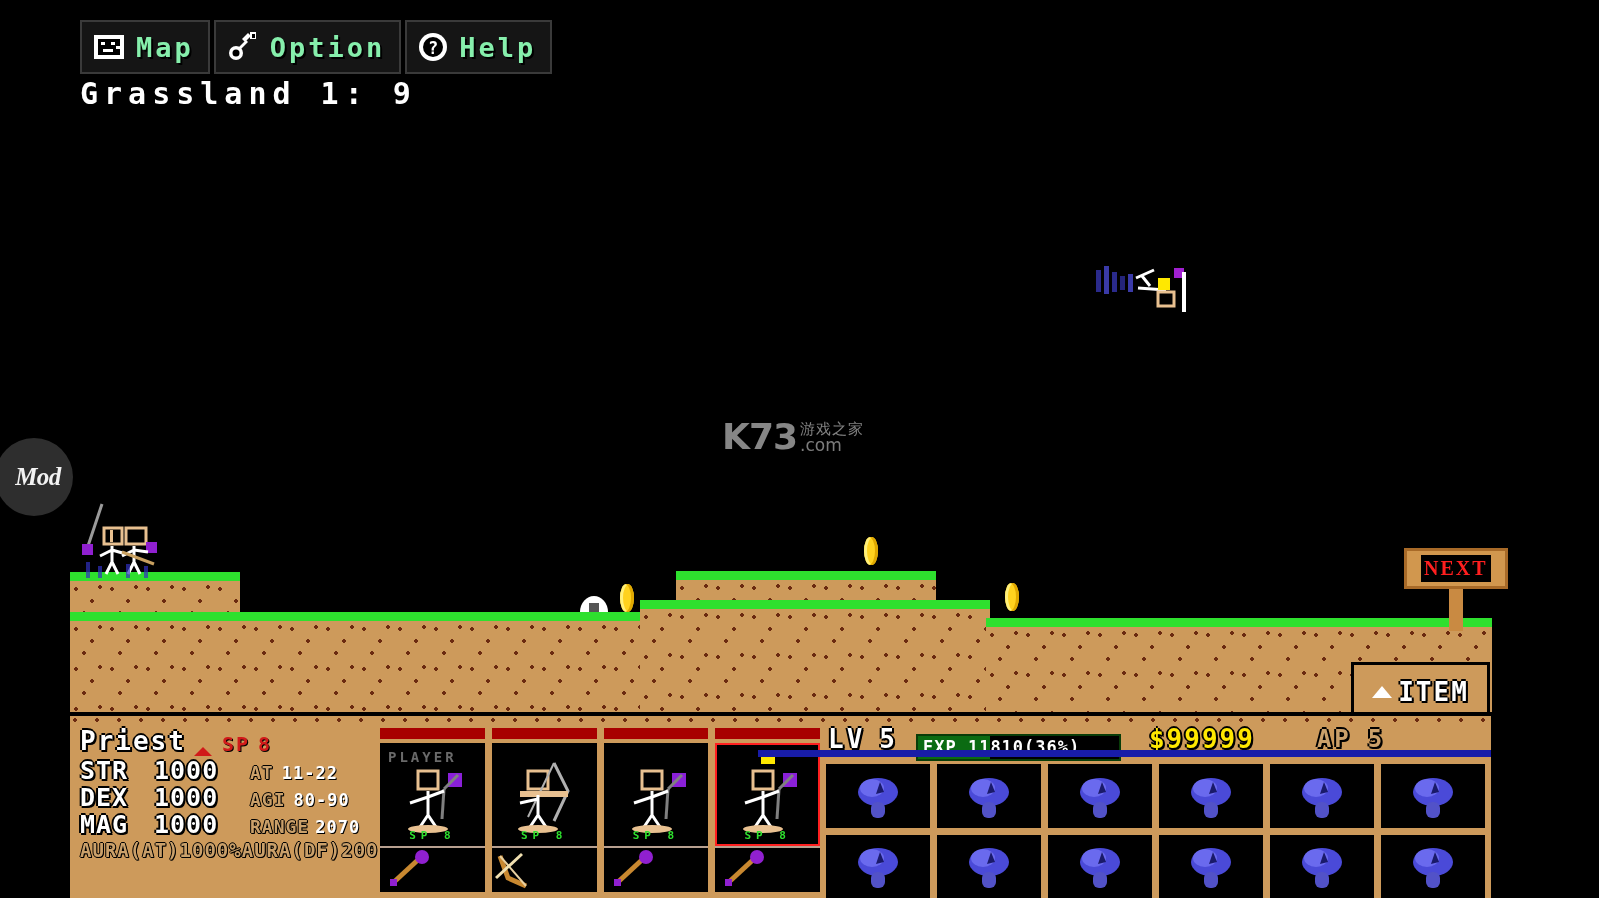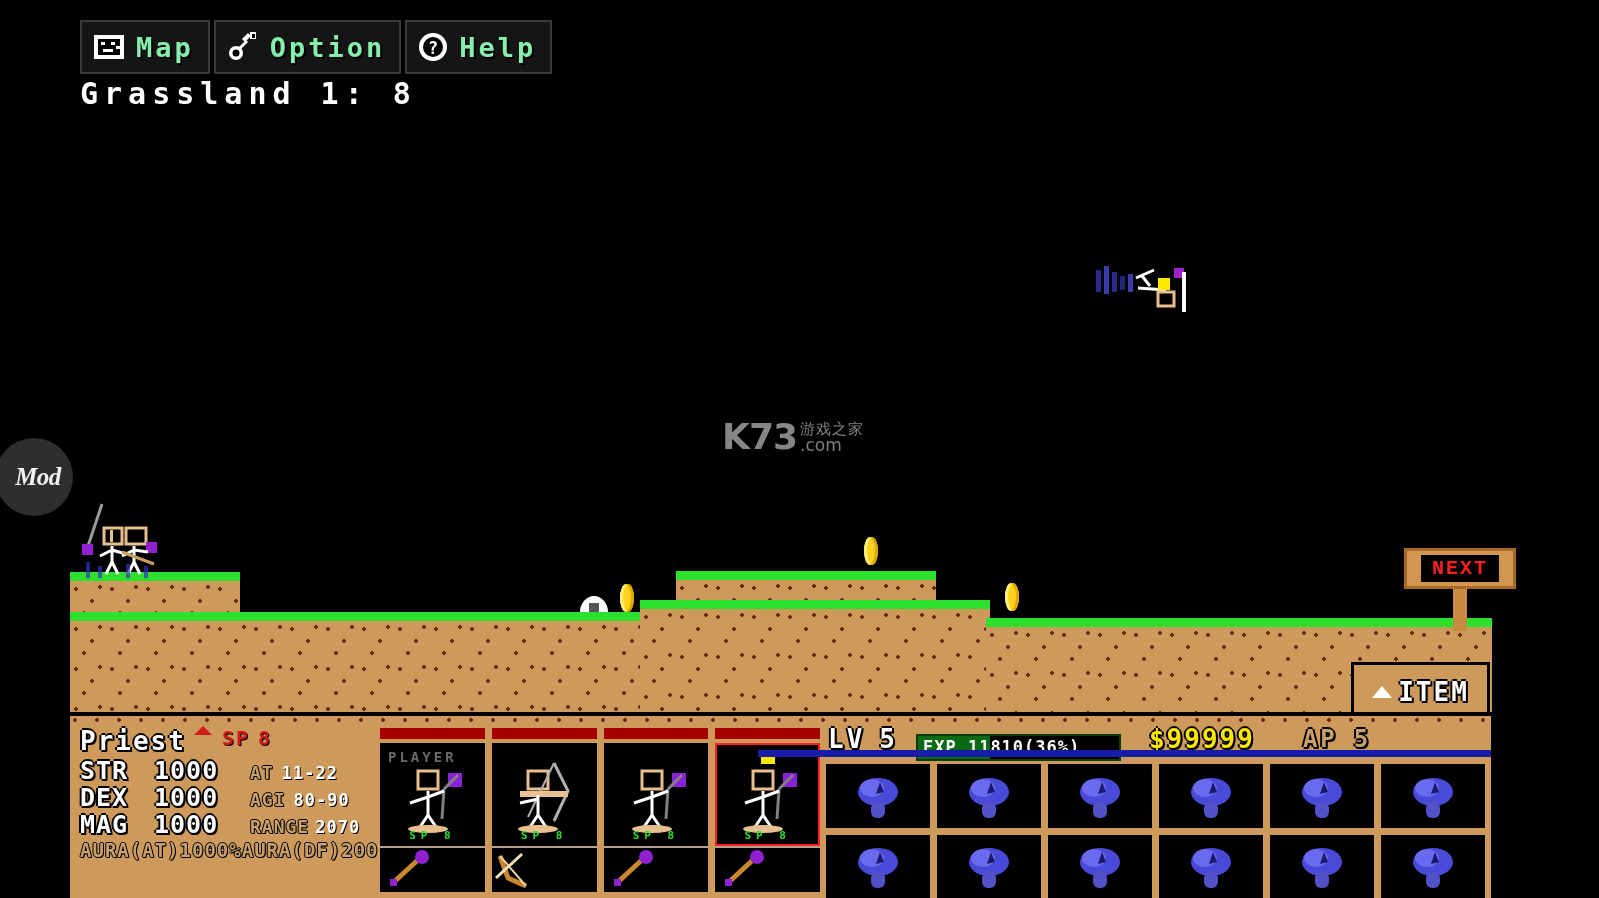--- a/index.html
+++ b/index.html
@@ -160,23 +160,23 @@
   
   .signpost { position: absolute; z-index: 9; }
   .sign-board {
     background: #d1974e;
     border: 3px solid #a86a28;
     padding: 4px 14px;
     position: relative;
   }
   .sign-board .sign-inner {
     background: #000;
-    padding: 2px 11px;
+    padding: 2px 3px;
     color: #ff1f1f;
-    font-family: Liberation Mono, monospace;
+    font-family: Liberation Serif, serif;
     font-weight: bold;
     font-size: 20px;
     letter-spacing: 2px;
   }
   .sign-pole {
     width: 14px;
     height: 42px;
     background: #c98a42;
     margin: 0 auto;
   }
@@ -270,21 +270,21 @@
   .s-small {
     color: #ffffff;
     font-family: "DejaVu Sans Mono", monospace;
     font-weight: bold;
     font-size: 17px;
     letter-spacing: 1px;
     text-shadow: 1px 1px 0 #000;
   }
   .name-row {
     display: flex;
-    align-items: flex-start;
+    align-items: flex-end;
     gap: 8px;
     height: 30px;
   }
   .char-name {
     color: #ffffff;
     font-family: "DejaVu Sans Mono", monospace;
     font-weight: bold;
     font-size: 26px;
     letter-spacing: 2px;
     text-shadow: 2px 2px 0 #000, -2px 0 0 #000, 0 -2px 0 #000, 2px 0 0 #000, 0 2px 0 #000;
@@ -423,21 +423,21 @@
   .money {
     margin-left: 28px;
     color: #ffe800;
     font-family: "DejaVu Sans Mono", monospace;
     font-weight: bold;
     font-size: 26px;
     letter-spacing: 2px;
     text-shadow: 2px 2px 0 #000, -2px 0 0 #000, 0 -2px 0 #000, 2px 0 0 #000, 0 2px 0 #000;
   }
   .ap {
-    margin-left: 48px;
+    margin-left: 62px;
     color: #caa06a;
     font-family: "DejaVu Sans Mono", monospace;
     font-weight: bold;
     font-size: 24px;
     letter-spacing: 3px;
     text-shadow: 2px 2px 0 #000, -2px 0 0 #000, 0 -2px 0 #000, 2px 0 0 #000, 0 2px 0 #000;
   }
   .bluebar {
     position: absolute;
     left: -62px;
@@ -507,21 +507,21 @@
         <svg class="icon-svg" width="32" height="32" viewBox="0 0 32 32">
           <circle cx="16" cy="16" r="14" fill="#fff"></circle>
           <circle cx="16" cy="16" r="10" fill="#000"></circle>
           <text x="16" y="23" font-family="DejaVu Sans Mono, monospace" font-size="17" font-weight="bold" fill="#fff" text-anchor="middle">?</text>
         </svg>
       </span>
       <span class="mlabel">Help</span>
     </div>
   </div>
 
-  <div class="stage-title">Grassland 1: 8</div>
+  <div class="stage-title">Grassland 1: 9</div>
 
   <div class="mod-badge">
     <span>Mod</span>
   </div>
 
   <div class="watermark">
     <span class="wm-k73">K73</span>
     <span class="wm-right">
       <span class="wm-cn">游戏之家</span>
       <span class="wm-com">.com</span>

